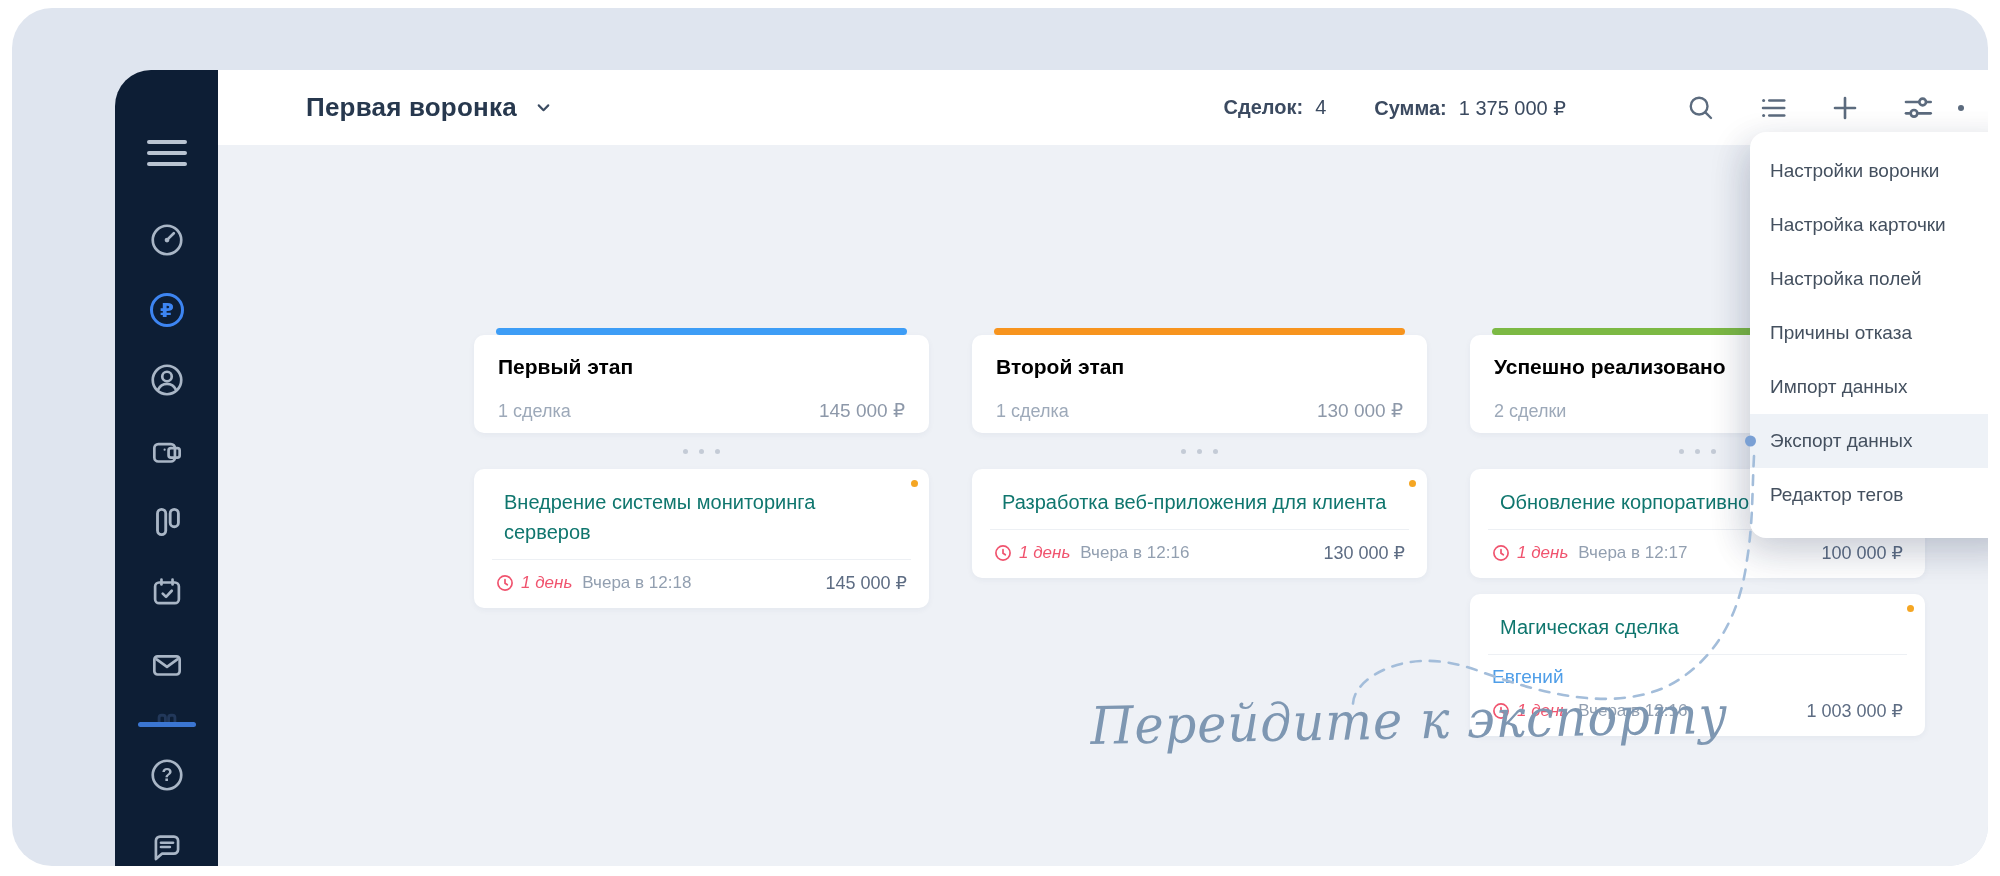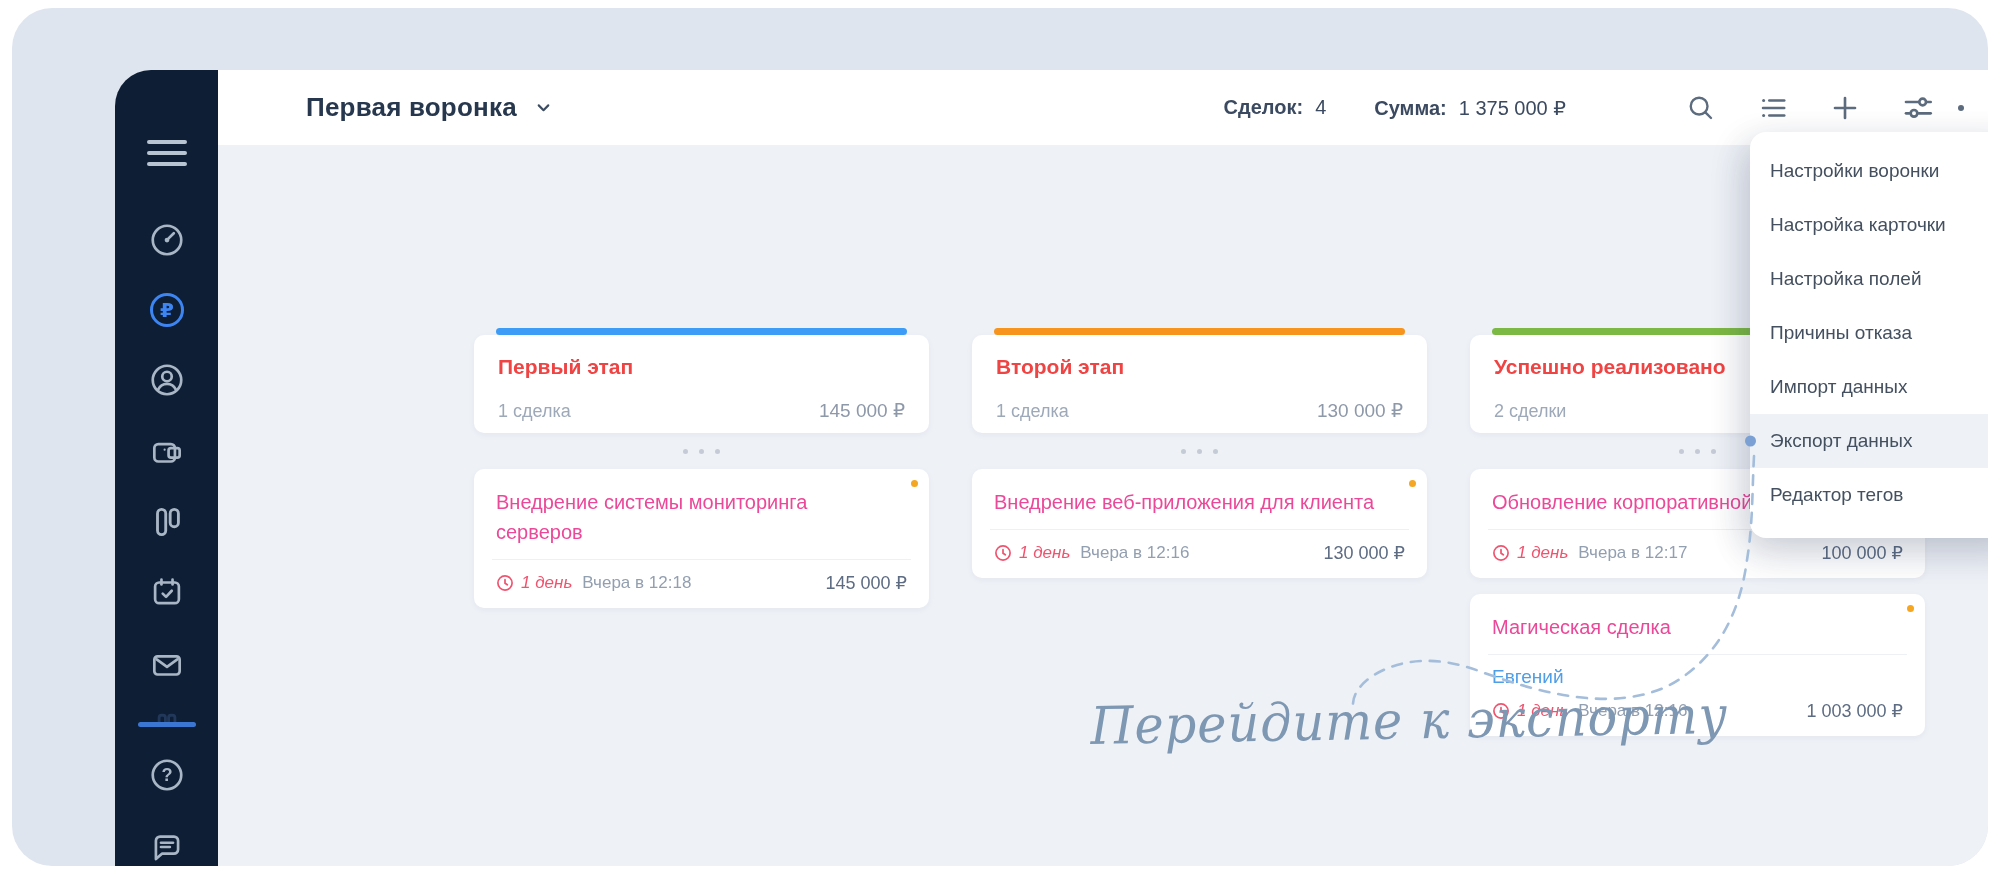--- a/index.html
+++ b/index.html
@@ -35,32 +35,32 @@
   .hicon { display:flex; align-items:center; justify-content:center; cursor:pointer; }
   .more-dot { width:6px; height:6px; border-radius:50%; background:#5c6b7e; margin-left:24px; cursor:pointer; }
 
   
   .content { position:absolute; left:206px; top:137px; right:0; bottom:0; background:#eef1f6; }
   .board { position:absolute; left:256px; top:190px; display:flex; gap:43px; }
   .column { width:455px; display:flex; flex-direction:column; }
   .col-head { position:relative; background:#ffffff; border-radius:10px; height:98px;
     padding:20px 24px 0 24px; box-shadow:0 2px 6px rgba(40,60,90,.05); cursor:pointer; }
   .col-bar { position:absolute; top:-7px; left:22px; right:22px; height:7px; border-radius:4px; }
-  .col-title { font-size:21px; font-weight:600; color:#ef4444; }
+  .col-title { font-size:21px; font-weight:600; color:#000000; }
   .col-meta { display:flex; align-items:baseline; margin-top:20px; }
   .col-count { font-size:18px; color:#9da9b9; }
   .col-amount { margin-left:auto; font-size:19px; color:#8d98a9; }
   .dots { height:36px; display:flex; align-items:center; justify-content:center; gap:11px; cursor:pointer; }
   .dots i { width:5px; height:5px; border-radius:50%; background:#c4cbd6; }
   .card { position:relative; background:#ffffff; border-radius:10px;
     padding:18px 22px 14px 22px; margin-bottom:16px;
     box-shadow:0 2px 6px rgba(40,60,90,.05); cursor:pointer; }
   .tag-dot { position:absolute; top:11px; right:11px; width:7px; height:7px;
     border-radius:50%; background:#f5a623; }
-  .card-title { font-size:20px; font-weight:500; color:#ec4899; line-height:1.5; padding-right:10px; }
+  .card-title { font-size:20px; font-weight:500; color:#0f766e; line-height:1.5; padding-right:10px;margin-left:8px; }
   .sep { height:1px; background:#edf0f4; margin:12px -4px 0 -4px; }
   .card-contact { font-size:19px; color:#4f9ee8; margin:11px 0 2px 0; cursor:pointer; }
   .card-foot { display:flex; align-items:center; margin-top:12px; }
   .clock { display:flex; margin-right:7px; color:#f0536e; }
   .dur { font-size:17px; font-weight:500; color:#f0536e;font-style:italic; }
   .time { font-size:17px; color:#929fb0; margin-left:10px; }
   .amount { margin-left:auto; font-size:18px; color:#5d6c83; }
 
   
   .menu { position:absolute; left:1738px; top:124px; width:274px; padding:12px 0 16px 0;
@@ -260,21 +260,21 @@
             <span class="col-amount">130 000 ₽</span>
           </div>
         </div>
         <div class="dots">
             <i></i>
             <i></i>
             <i></i>
           </div>
         <div class="card">
           <span class="tag-dot"></span>
-          <div class="card-title">Внедрение веб-приложения для клиента</div>
+          <div class="card-title">Разработка веб-приложения для клиента</div>
           <div class="sep"></div>
           <div class="card-foot">
             <span class="clock">
               <svg class="ic" width="18" height="18" viewBox="0 0 17 17" fill="none" stroke="currentColor" stroke-width="1.6" stroke-linecap="round">
                 <circle cx="8.5" cy="8.5" r="6.7"></circle>
                   <path d="M8.5 5.4 V8.7 L10.7 10.2"></path>
               </svg>
             </span>
             <span class="dur">1 день</span>
             <span class="time">Вчера в 12:16</span>

